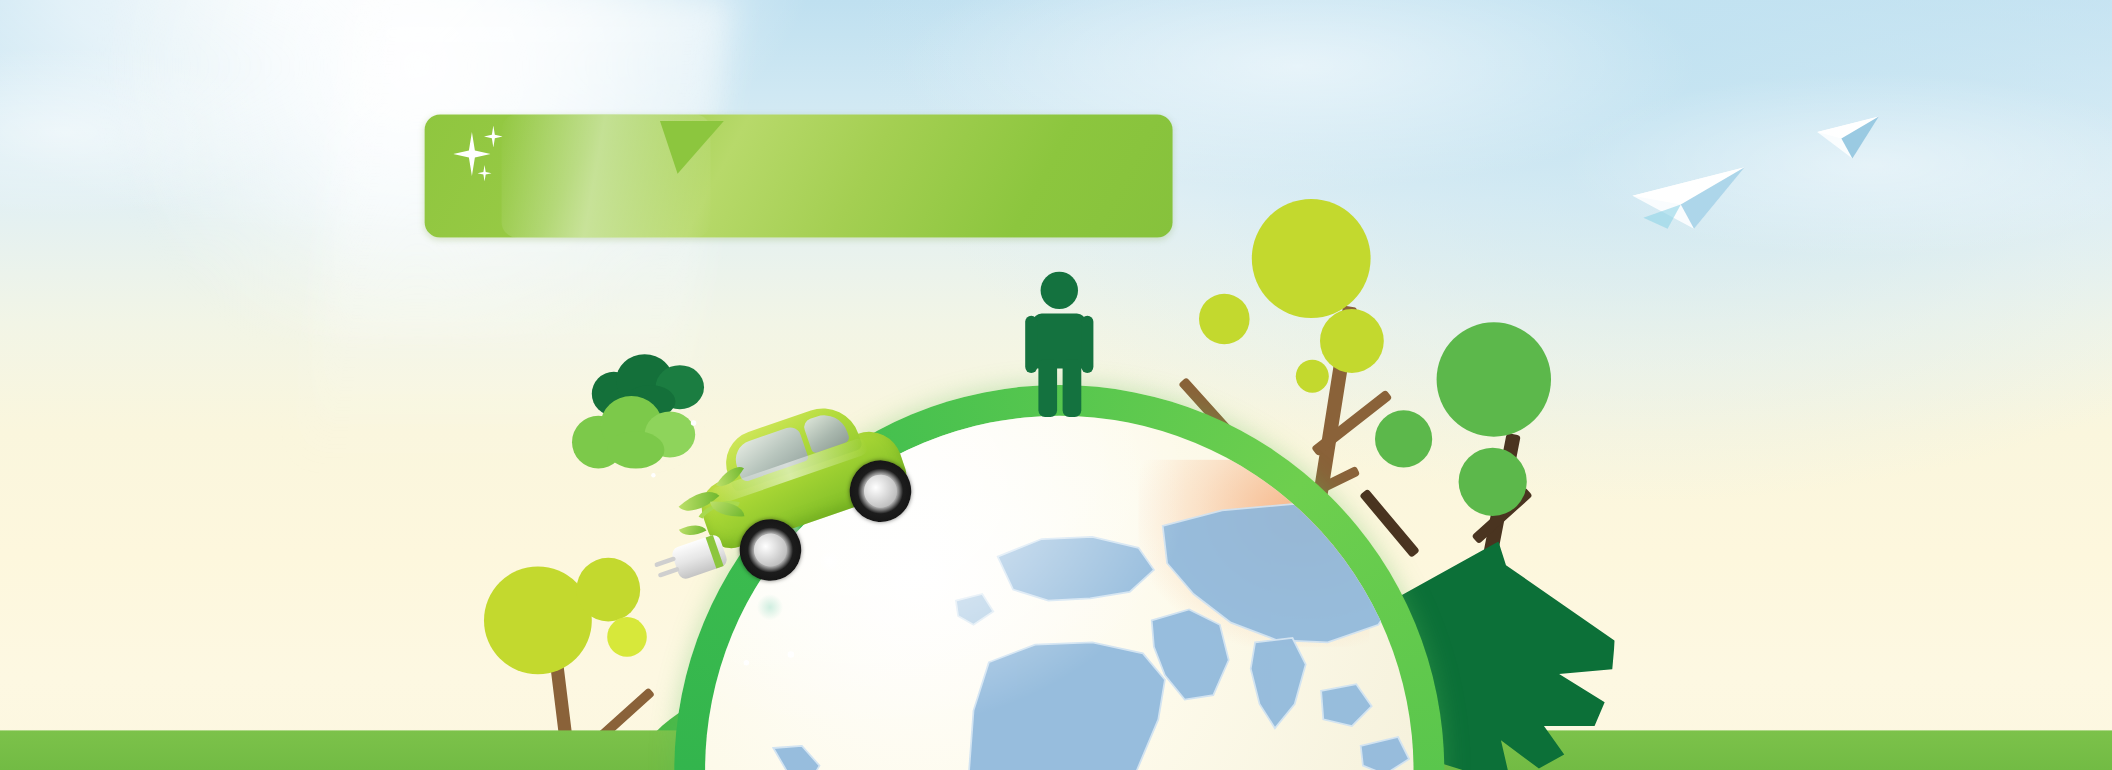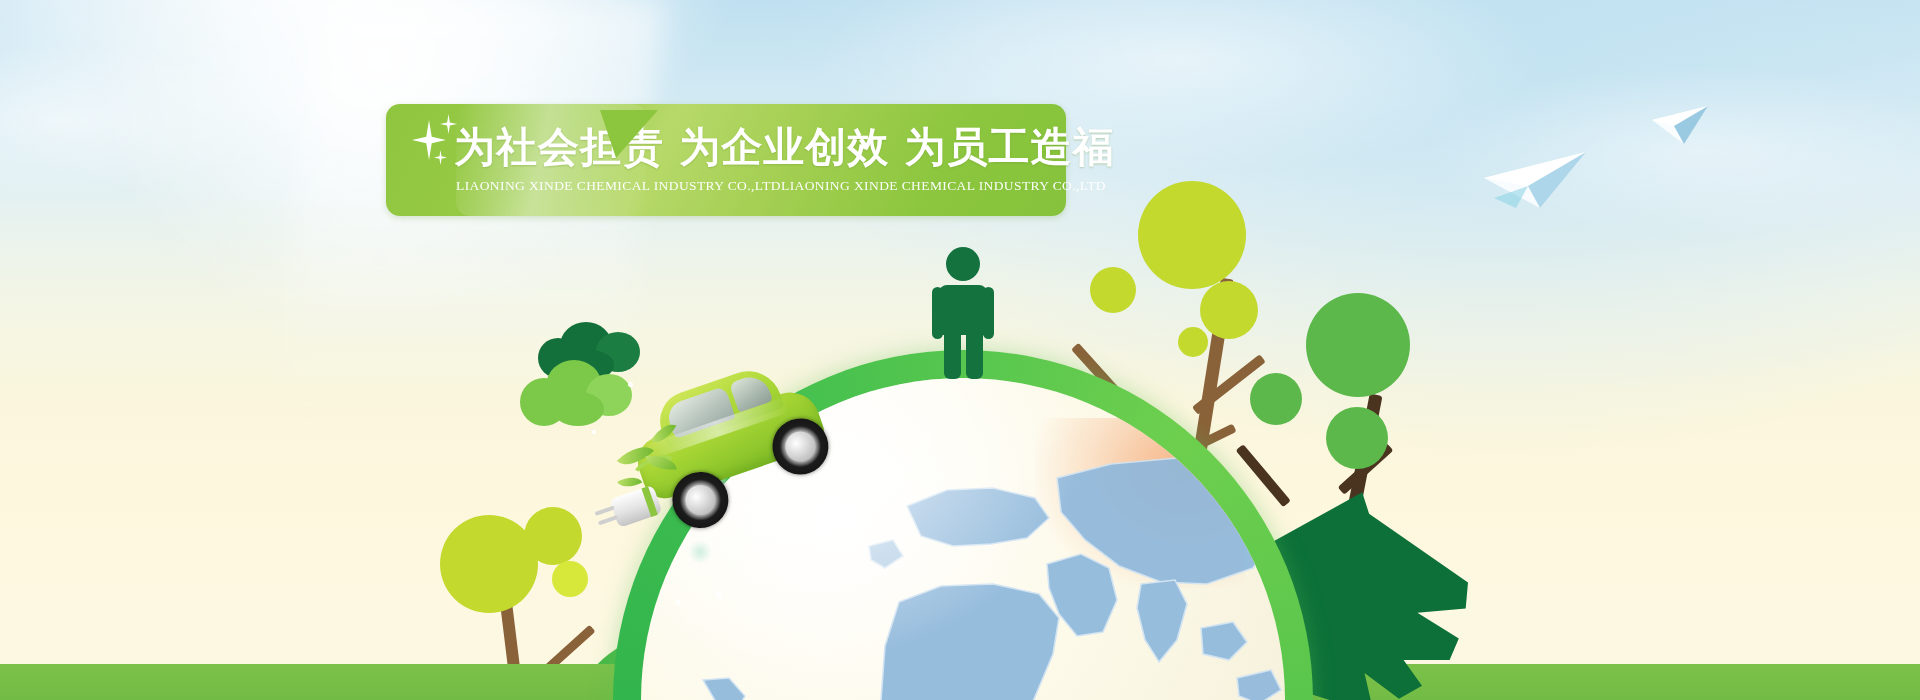--- a/index.html
+++ b/index.html
@@ -283,22 +283,20 @@
     </svg>
   </div>
 
   <div class="bubble">
     <div class="bubble-gloss"></div>
     <div class="sparkle-group">
       <i class="spark s1"></i>
       <i class="spark s2"></i>
       <i class="spark s3"></i>
     </div>
-    <div class="bubble-title">为社会担责  为企业创效  为员工造福</div>
-    <div class="bubble-subtitle">LIAONING XINDE  CHEMICAL INDUSTRY CO.,LTDLIAONING XINDE  CHEMICAL INDUSTRY CO.,LTD</div>
   </div>
   <div class="bubble-tail"></div>
 
   <div class="gcloud" style="left:538px; top:320px; width:120px; height:60px;">
     <span style="left:0px;  top:18px; width:40px; height:40px; background:#14703a;"></span>
     <span style="left:22px; top:2px;  width:52px; height:48px; background:#14703a;"></span>
     <span style="left:58px; top:12px; width:44px; height:40px; background:#1b7d41;"></span>
     <span style="left:30px; top:30px; width:46px; height:30px; background:#14703a;"></span>
   </div>
   <div class="gcloud" style="left:520px; top:358px; width:130px; height:68px;">

